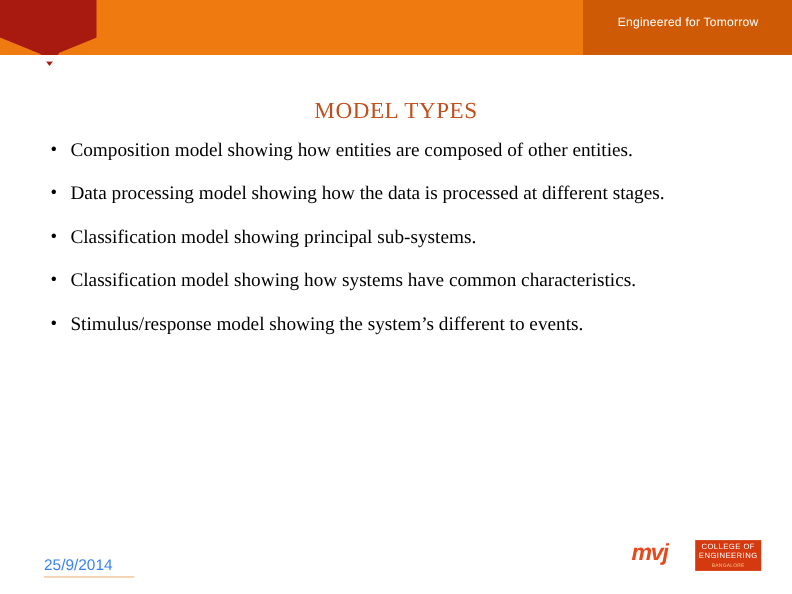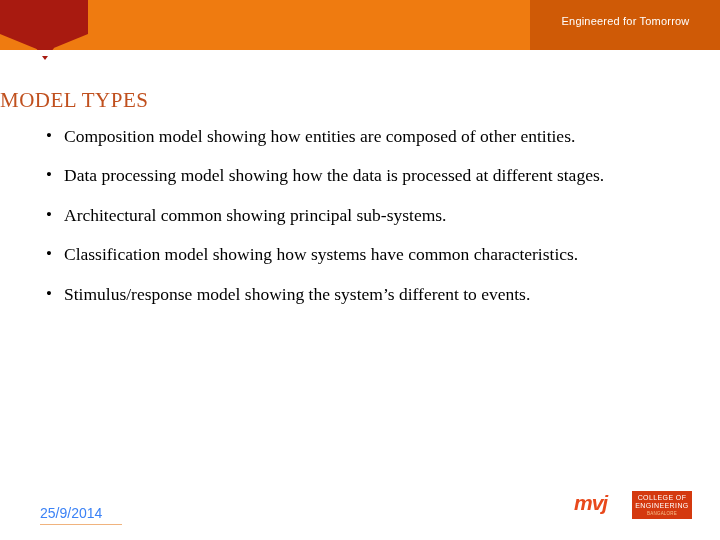--- a/index.html
+++ b/index.html
@@ -87,21 +87,21 @@
   
   .content {
     position: absolute;
     left: 0;
     top: 88px;
     width: 720px;
   }
   .slide-title {
     color: #c0501e;
     font-size: 21px;
-    text-align: left;
+    text-align: center;
     letter-spacing: 0.5px;
     margin: 0 0 12px 0;
     font-family: "Liberation Serif", serif;
   }
   .bullets {
     margin: 0;
     padding: 0;
     list-style: none;
     width: 640px;
     margin-left: 38px;
@@ -220,21 +220,21 @@
     <div class="ribbon"></div>
     <div class="ribbon-tip"></div>
     <div class="banner-underline"></div>
   </div>
 
   <div class="content">
     <div class="slide-title">MODEL TYPES</div>
     <ul class="bullets">
       <li>Composition model showing how entities are composed of other entities.</li>
       <li>Data processing model showing how the data is processed at different stages.</li>
-      <li class="nojustify">Architectural common showing principal sub-systems.</li>
+      <li class="nojustify">Classification model showing principal sub-systems.</li>
       <li>Classification model showing how systems have common characteristics.</li>
       <li class="nojustify">Stimulus/response model showing the system’s different to events.</li>
     </ul>
   </div>
 
   <div class="footer-date">25/9/2014</div>
   <div class="footer-underline"></div>
 
   <div class="logo">
     <div class="logo-mvj">mvj</div>

